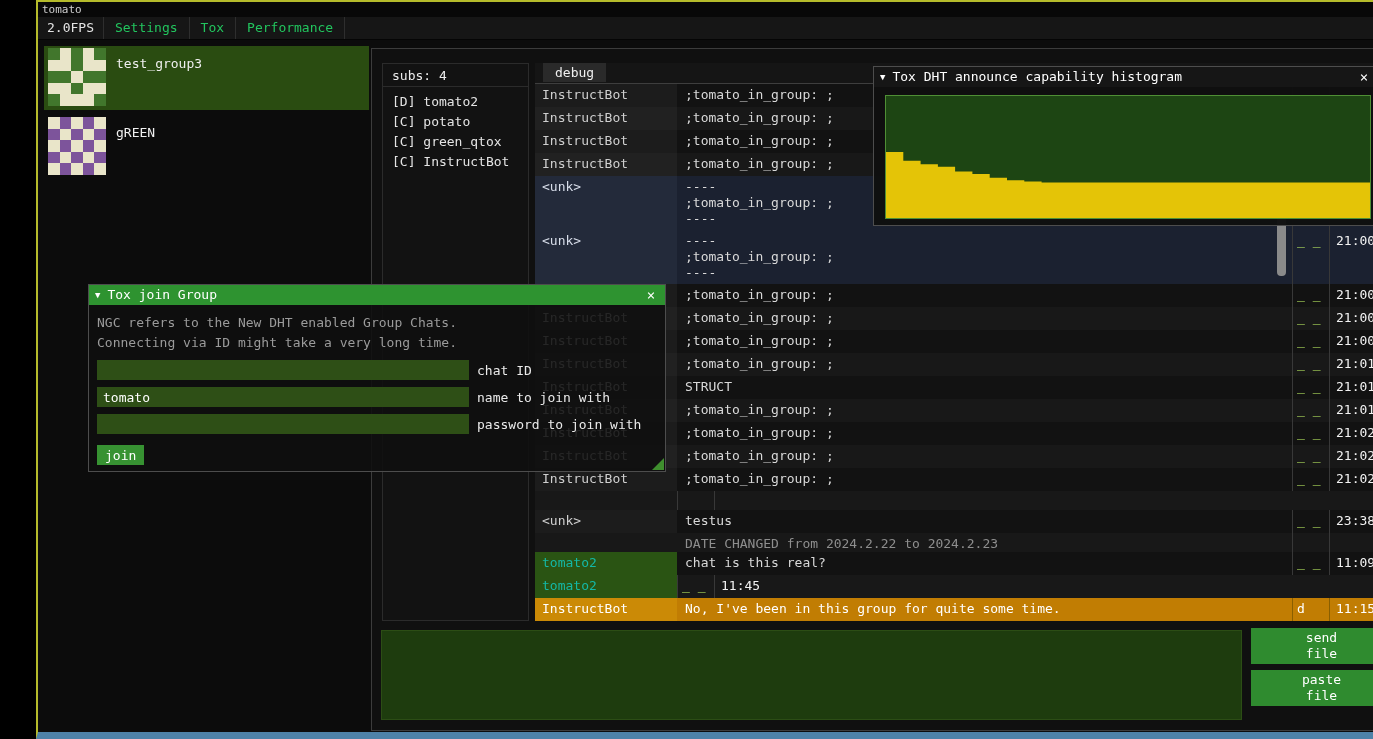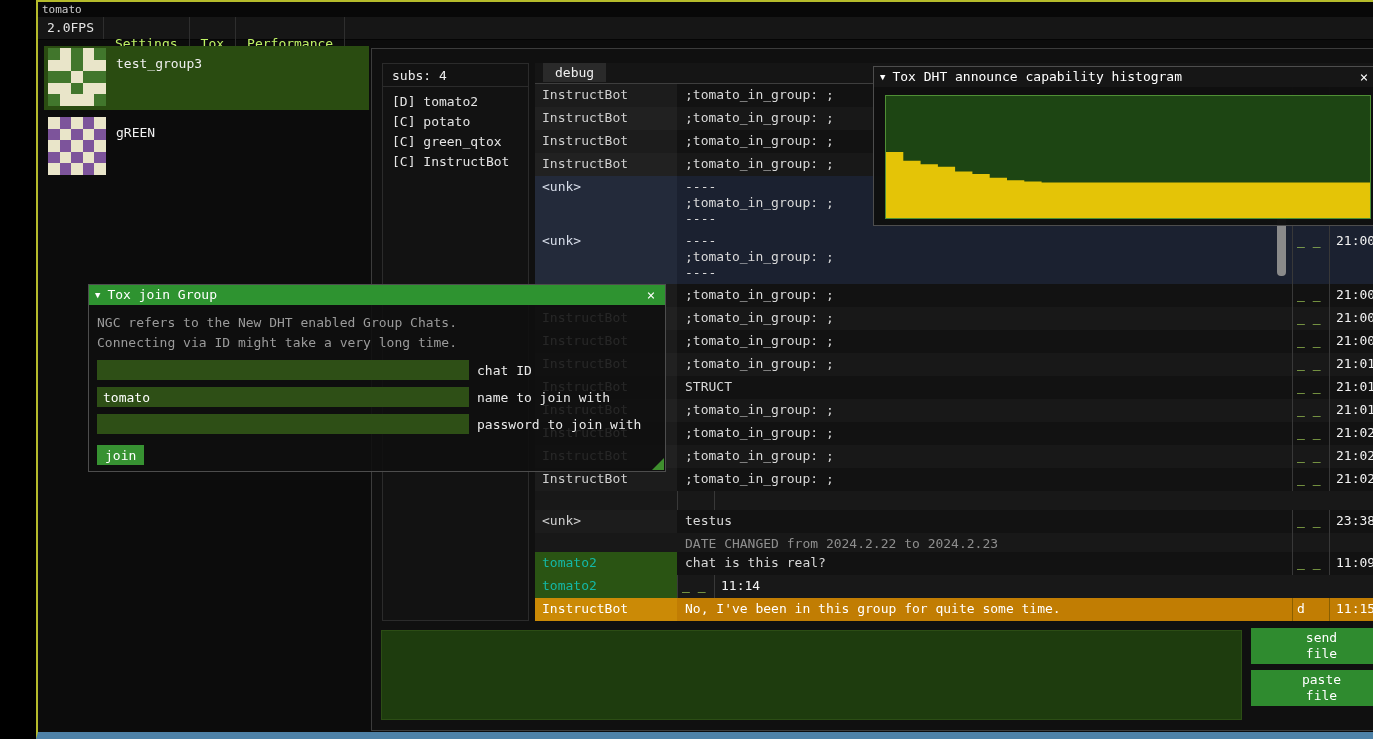--- a/index.html
+++ b/index.html
@@ -4,21 +4,21 @@
 <style>
   html,body{margin:0;padding:0;background:#000;}
   .app{
     position:relative;width:1373px;height:739px;box-sizing:border-box;
     background:#0c0c0c;color:#e6e6e6;
     border:2px solid #b5bb2b;border-bottom:7px solid #4e82a8;
     font-family:"DejaVu Sans Mono",monospace;font-size:13px;overflow:hidden;margin-left:36px;
   }
   .titlebar{height:15px;line-height:15px;background:#080808;font-size:11px;color:#cfcfcf;padding-left:4px;}
   .menubar{height:22px;background:#161616;border-bottom:1px solid #050505;display:flex;align-items:stretch;}
-  .menu-item{padding:16px 11px;line-height:22px;border-right:1px solid #2e2e2e;color:#bef264;cursor:default;}
+  .menu-item{padding:0 11px;line-height:22px;border-right:1px solid #2e2e2e;color:#22c55e;cursor:default;}
   .menu-fps{padding:0 9px;line-height:22px;border-right:1px solid #2e2e2e;color:#e3e3e3;}
 
   
   .roster{position:absolute;left:6px;top:44px;width:325px;}
   .group-row{display:flex;padding:2px 4px;margin-bottom:5px;min-height:60px;}
   .group-row.selected{background:#2a4c11;}
   .group-avatar{width:58px;height:58px;flex:none;margin-right:10px;}
   .group-row:nth-child(4) .group-avatar{width:52px;height:50px;margin:4px 16px 0 6px;}
   .group-name{padding-top:8px;color:#f0f0f0;}
 
@@ -297,21 +297,21 @@
           </div>
           <div class="row row-message accent-green">
             <div class="cell-name">tomato2</div>
             <div class="cell-msg">chat is this real?</div>
             <div class="cell-flags">_ _</div>
             <div class="cell-time">11:09</div>
           </div>
           <div class="row row-message accent-green">
             <div class="cell-name">tomato2</div>
             <div class="cell-flags">_ _</div>
-            <div class="cell-time">11:14</div>
+            <div class="cell-time">11:45</div>
           </div>
           <div class="row row-message accent-orange">
             <div class="cell-name">InstructBot</div>
             <div class="cell-msg">No, I've been in this group for quite some time.</div>
             <div class="cell-flags">d</div>
             <div class="cell-time">11:15</div>
           </div>
         </div>
     </div>
 

